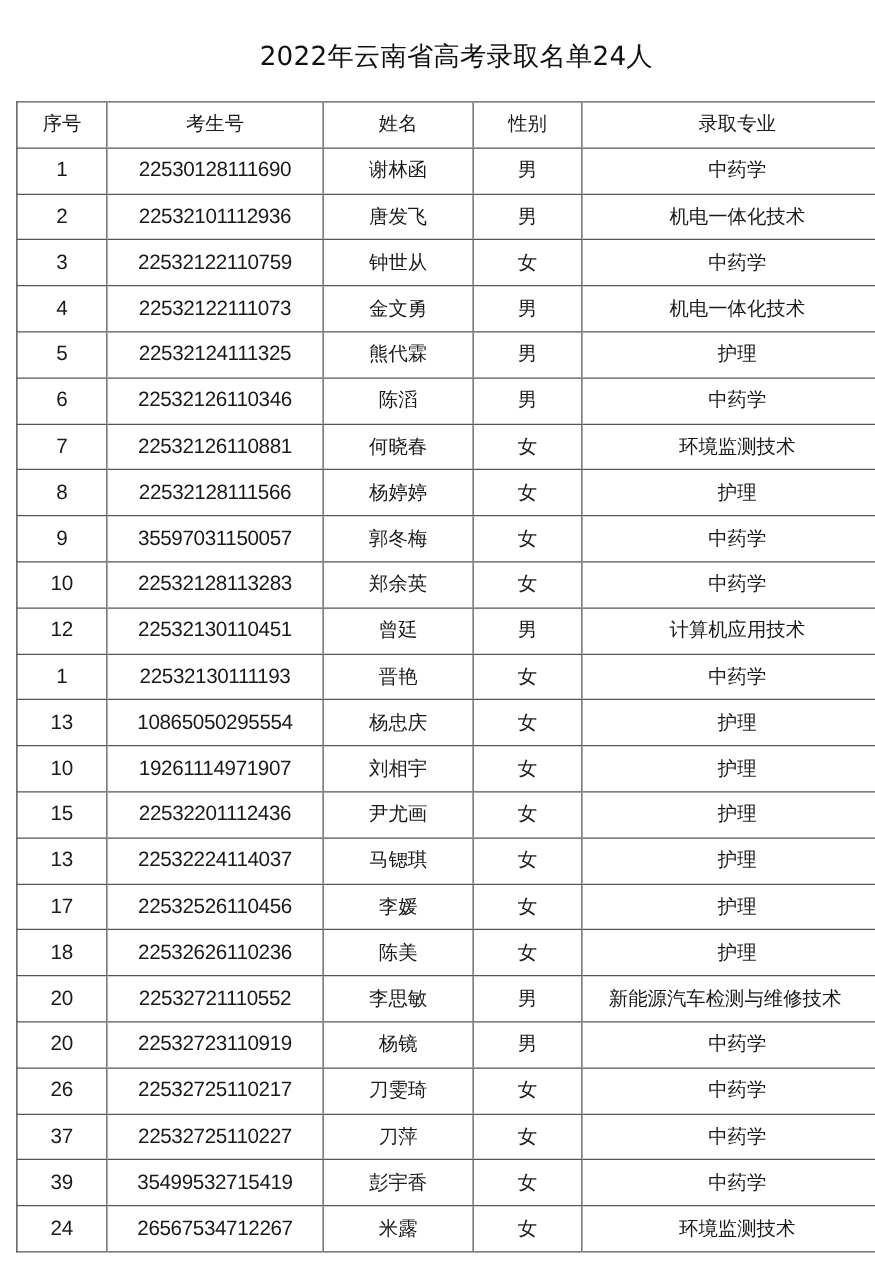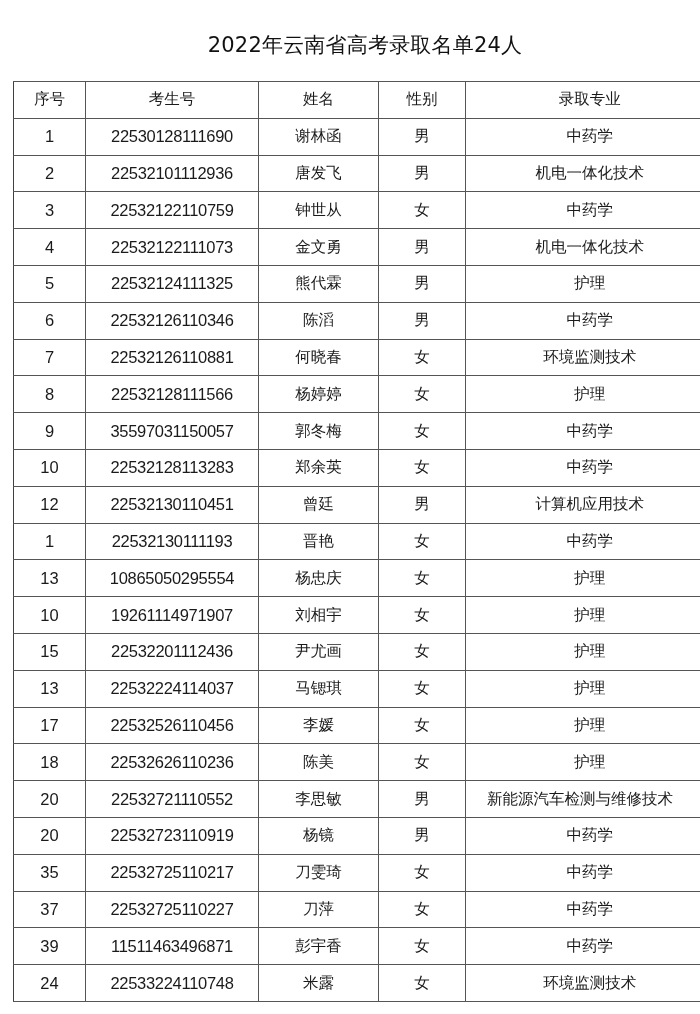--- a/index.html
+++ b/index.html
@@ -235,42 +235,42 @@
           <td class="cell-major long">新能源汽车检测与维修技术</td>
         </tr>
         <tr>
           <td class="cell-idx">20</td>
           <td class="cell-id">22532723110919</td>
           <td class="cell-name">杨镜</td>
           <td class="cell-gender">男</td>
           <td class="cell-major">中药学</td>
         </tr>
         <tr>
-          <td class="cell-idx">35</td>
+          <td class="cell-idx">26</td>
           <td class="cell-id">22532725110217</td>
           <td class="cell-name">刀雯琦</td>
           <td class="cell-gender">女</td>
           <td class="cell-major">中药学</td>
         </tr>
         <tr>
           <td class="cell-idx">37</td>
           <td class="cell-id">22532725110227</td>
           <td class="cell-name">刀萍</td>
           <td class="cell-gender">女</td>
           <td class="cell-major">中药学</td>
         </tr>
         <tr>
           <td class="cell-idx">39</td>
-          <td class="cell-id">11511463496871</td>
+          <td class="cell-id">35499532715419</td>
           <td class="cell-name">彭宇香</td>
           <td class="cell-gender">女</td>
           <td class="cell-major">中药学</td>
         </tr>
         <tr>
           <td class="cell-idx">24</td>
-          <td class="cell-id">22533224110748</td>
+          <td class="cell-id">26567534712267</td>
           <td class="cell-name">米露</td>
           <td class="cell-gender">女</td>
           <td class="cell-major">环境监测技术</td>
         </tr>
       </tbody>
   </table>
 </div>
 
 </body></html>

